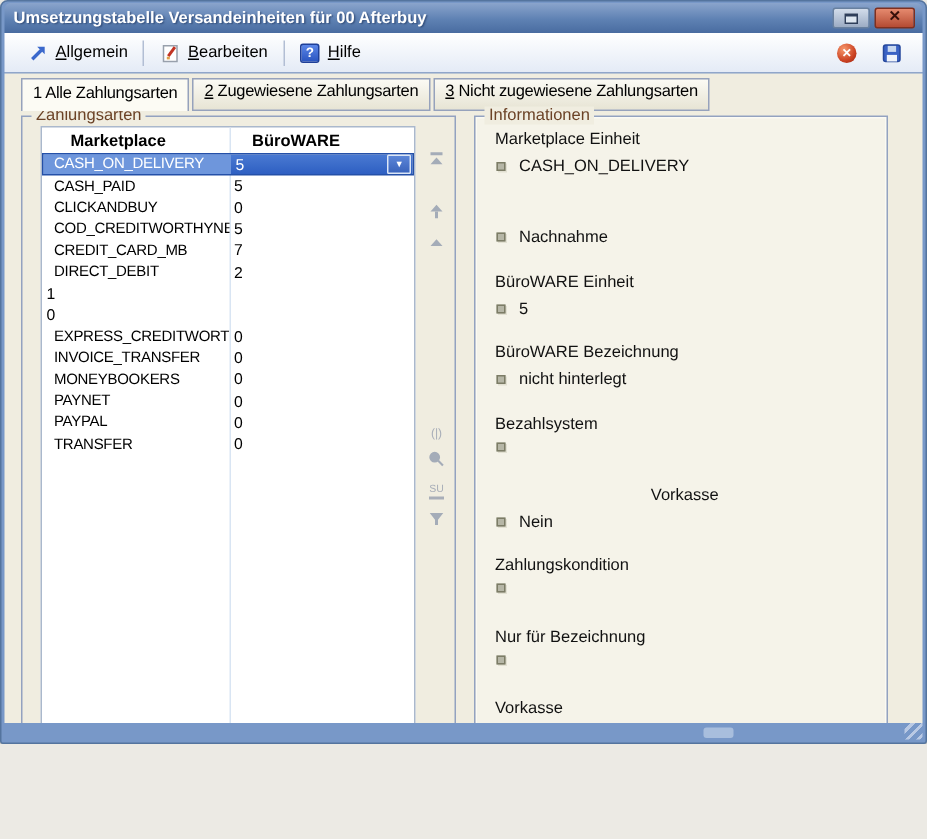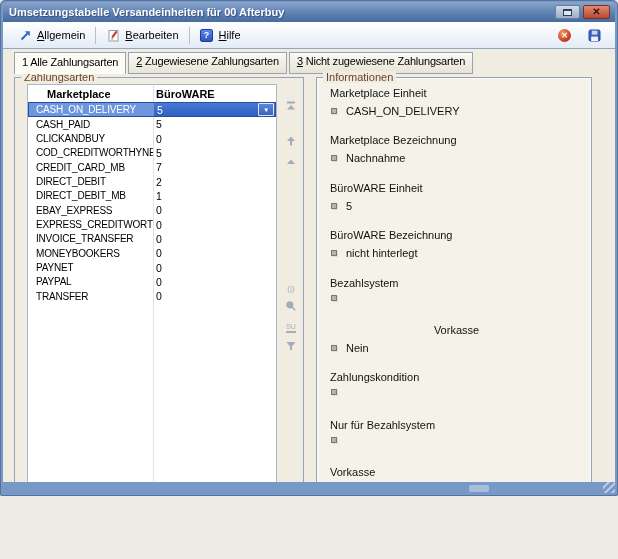--- a/index.html
+++ b/index.html
@@ -54,21 +54,21 @@
     background:var(--content-bg,#f0ede0);color:var(--group-label,#6b4226);white-space:nowrap;}
   .group.pay{left:11px;top:28px;width:290px;height:455px;}
   .group.info{left:313px;top:28px;width:276px;height:455px;background:var(--panel-bg,#f5f3e9);
     box-shadow:inset 0 0 0 1px #fbfaf3;}
 
   
   .table{position:absolute;left:12px;top:6px;width:250px;height:446px;background:#fff;border:1px solid #aab8cc;}
   .colsep{position:absolute;left:125px;top:0;bottom:0;width:1px;background:#d9e5f3;}
   .thead{display:flex;height:17px;align-items:center;font-size:11px;font-weight:bold;color:#000;position:relative;}
   .th0{width:125px;padding-left:19px;}
-  .th1{padding-left:3px;}
+  .th1{padding-left:15px;}
   .tbody{position:relative;}
   .row{position:relative;display:flex;height:14.35px;align-items:center;font-size:10px;letter-spacing:-0.2px;color:#000;cursor:default;}
   .row .c1{width:125px;padding-left:8px;white-space:nowrap;overflow:hidden;height:100%;display:flex;align-items:center;}
   .row .c2{padding-left:3px;font-size:10.5px;}
   .row.sel{height:15px;background:linear-gradient(var(--selection-top,#4a7ad2),var(--selection,#2e5fc2));
     color:#fff;border:1px solid #2450a8;}
   .row.sel .c1{background:var(--selection-light,#6e96dc);padding-left:7px;}
   .dd{position:absolute;right:1px;top:0;width:16px;height:13px;border:1px solid #dce6f6;border-radius:1px;
     background:linear-gradient(#5c86d8,#3a64bc);display:flex;align-items:center;justify-content:center;cursor:default;}
   .dd-arrow{color:#fff;font-size:6px;line-height:6px;}
@@ -196,25 +196,23 @@
   </div>
             <div class="row">
     <div class="cell c1">CREDIT_CARD_MB</div>
     <div class="cell c2">7</div>
   </div>
             <div class="row">
     <div class="cell c1">DIRECT_DEBIT</div>
     <div class="cell c2">2</div>
   </div>
             <div class="row">
-    <div class="cell c1">DIRECT_DEBIT_MB</div>
     <div class="cell c2">1</div>
   </div>
             <div class="row">
-    <div class="cell c1">EBAY_EXPRESS</div>
     <div class="cell c2">0</div>
   </div>
             <div class="row">
     <div class="cell c1">EXPRESS_CREDITWORTHINESS</div>
     <div class="cell c2">0</div>
   </div>
             <div class="row">
     <div class="cell c1">INVOICE_TRANSFER</div>
     <div class="cell c2">0</div>
   </div>
@@ -296,21 +294,20 @@
       <span class="group-label">Informationen</span>
       <div id="info-items">
           <div class="info-item" style="top: 9px;">
     <div class="info-label">Marketplace Einheit</div>
     <div class="info-value-row">
       <span class="bullet"></span>
       <span class="info-value">CASH_ON_DELIVERY</span>
     </div>
   </div>
           <div class="info-item" style="top: 56.4px;">
-    <div class="info-label">Marketplace Bezeichnung</div>
     <div class="info-value-row">
       <span class="bullet"></span>
       <span class="info-value">Nachnahme</span>
     </div>
   </div>
           <div class="info-item" style="top: 103.8px;">
     <div class="info-label">BüroWARE Einheit</div>
     <div class="info-value-row">
       <span class="bullet"></span>
       <span class="info-value">5</span>
@@ -338,21 +335,21 @@
     </div>
   </div>
           <div class="info-item" style="top: 293.4px;">
     <div class="info-label">Zahlungskondition</div>
     <div class="info-value-row">
       <span class="bullet"></span>
       <span class="info-value"></span>
     </div>
   </div>
           <div class="info-item" style="top: 340.8px;">
-    <div class="info-label">Nur für Bezahlsystem</div>
+    <div class="info-label">Nur für Bezeichnung</div>
     <div class="info-value-row">
       <span class="bullet"></span>
       <span class="info-value"></span>
     </div>
   </div>
           <div class="info-item" style="top: 388.2px;">
     <div class="info-label">Vorkasse</div>
     <div class="info-value-row">
       <span class="bullet"></span>
       <span class="info-value">nicht hinterlegt</span>

